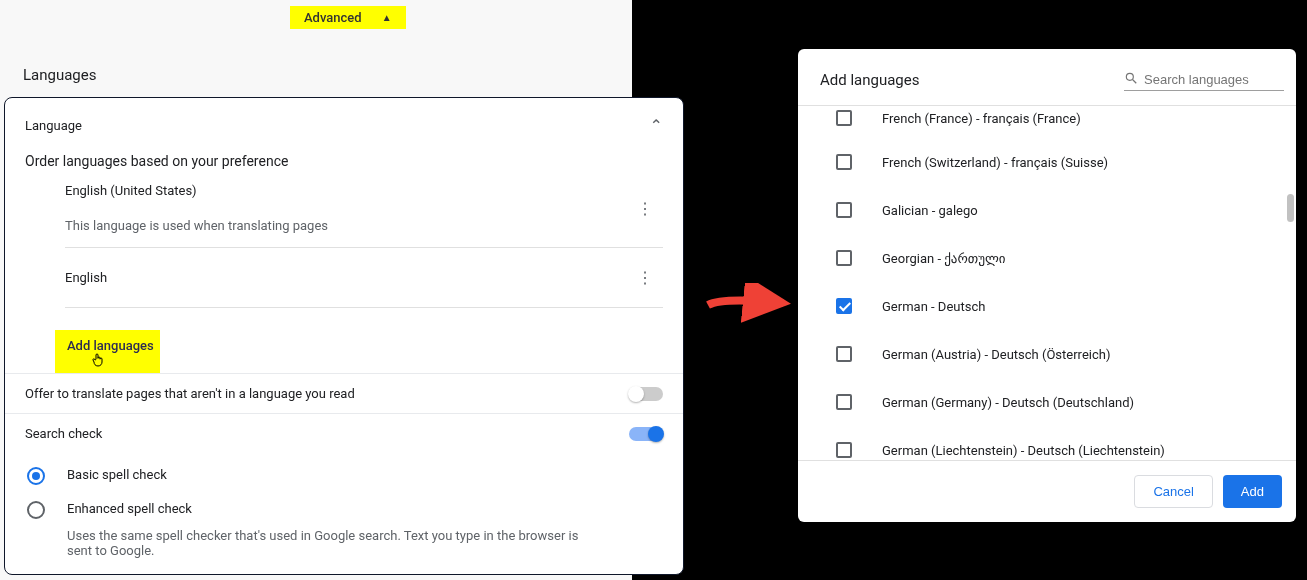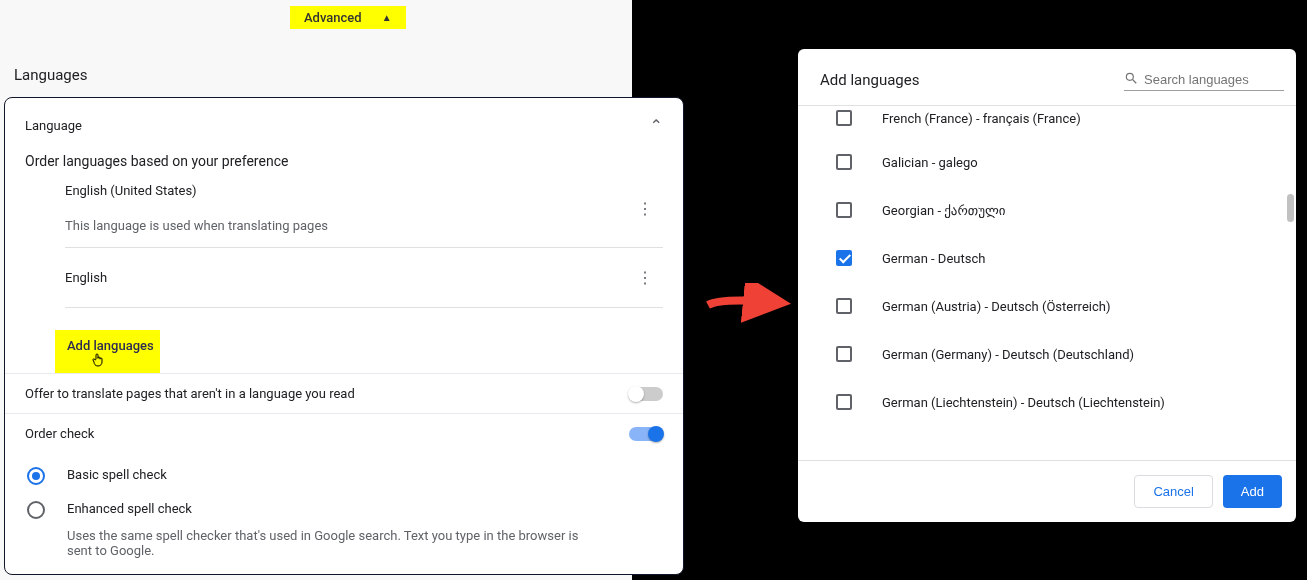--- a/index.html
+++ b/index.html
@@ -18,21 +18,21 @@
     background: #f8f8f8;
   }
   .advanced-btn {
     position: absolute; left: 290px; top: 6px;
     background: #ffff00; display: flex; align-items: center;
     padding: 4px 14px; font-weight: 500; color: #333;
     cursor: pointer;
   }
   .adv-arrow { margin-left: 20px; font-size: 10px; }
   .languages-section-title {
-    position: absolute; left: 14px; top: 66px;
+    position: absolute; left: 23px; top: 66px;
     font-size: 15px; color: #202124; font-weight: 400;
   }
   .card {
     position: absolute; left: 4px; top: 97px; width: 680px;
     background: #fff; border: 1px solid #0f172a; border-radius: 8px;
     height: 478px; overflow: hidden;
   }
   .card-header {
     display: flex; justify-content: space-between; align-items: center;
     padding: 18px 20px 18px 20px; font-size: 13px; color: #202124;
@@ -180,21 +180,21 @@
     </div>
 
     <div class="row-option">
       <span class="row-label">Offer to translate pages that aren't in a language you read</span>
       <div class="toggle off">
           <div class="knob"></div>
         </div>
     </div>
 
     <div class="row-option">
-      <span class="row-label">Order check</span>
+      <span class="row-label">Search check</span>
       <div class="toggle on">
           <div class="knob"></div>
         </div>
     </div>
 
     <div class="spell-options" id="spell-options">
         <div class="radio-row">
           <div class="radio selected"></div>
           <div class="radio-text">
             <div class="main">Basic spell check</div>
@@ -234,20 +234,24 @@
     </div>
   </div>
   <div class="list-wrap">
     <div class="lang-options" id="lang-options">
         <div class="opt first">
           <div class="cb"></div>
           <span>French (France) - français (France)</span>
         </div>
         <div class="opt">
           <div class="cb"></div>
+          <span>French (Switzerland) - français (Suisse)</span>
+        </div>
+        <div class="opt">
+          <div class="cb"></div>
           <span>Galician - galego</span>
         </div>
         <div class="opt">
           <div class="cb"></div>
           <span>Georgian - ქართული</span>
         </div>
         <div class="opt">
           <div class="cb checked"></div>
           <span>German - Deutsch</span>
         </div>

